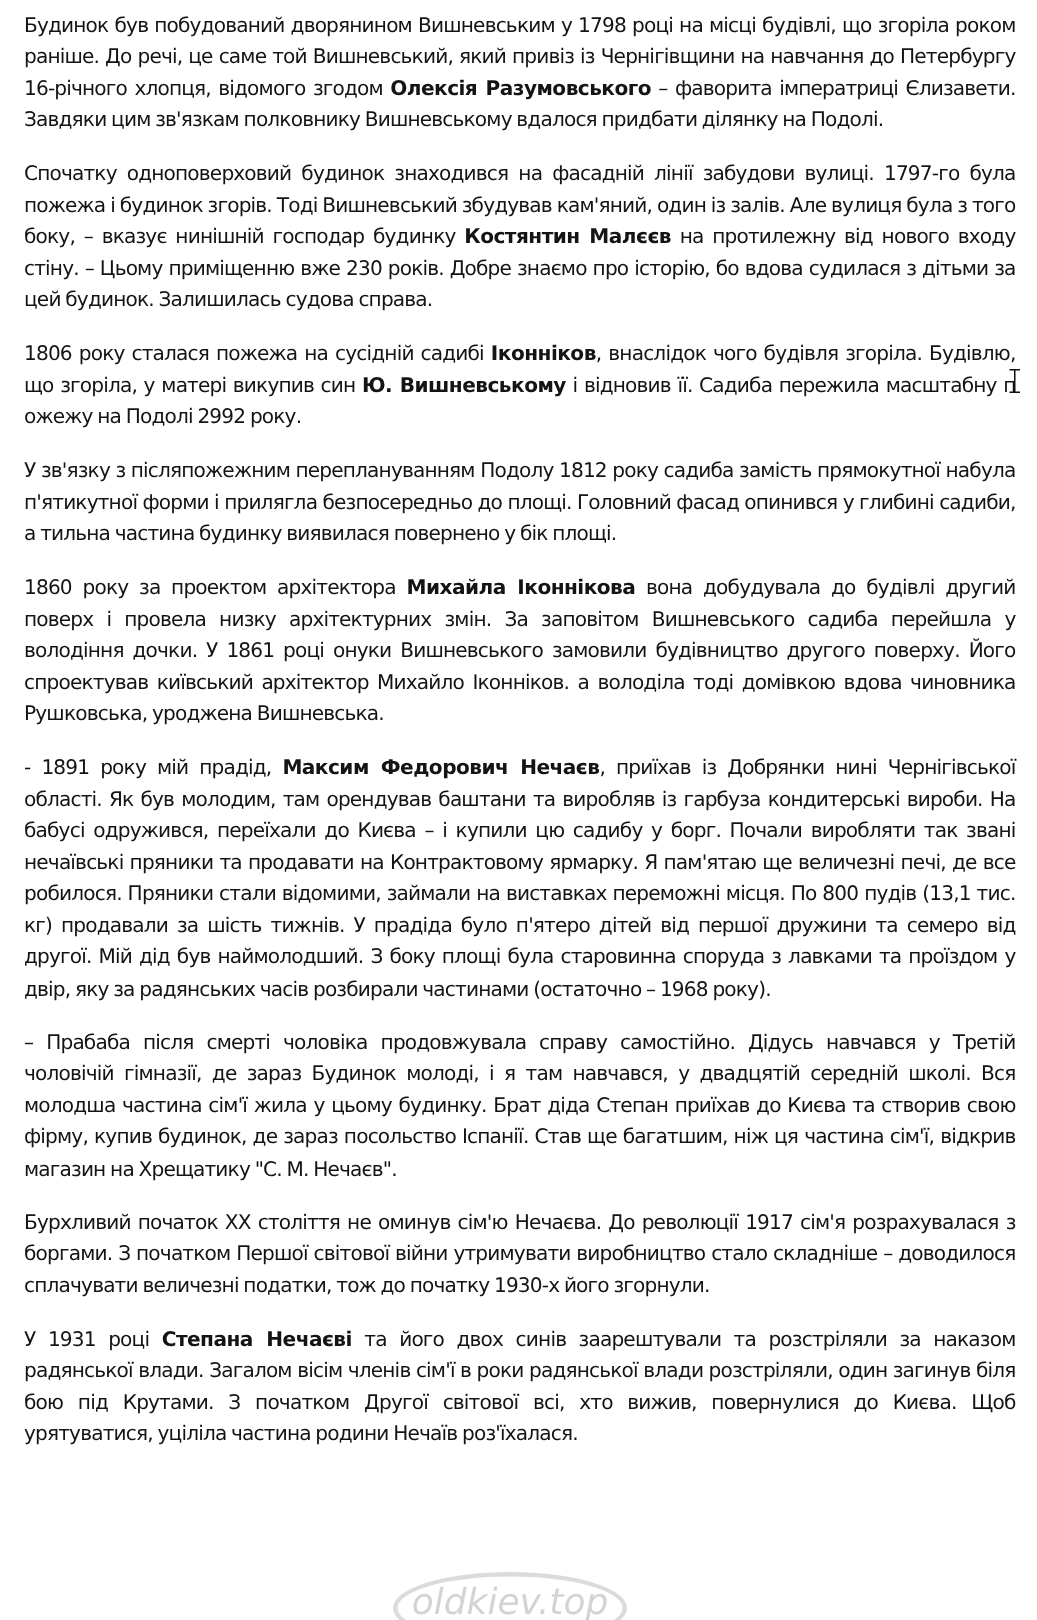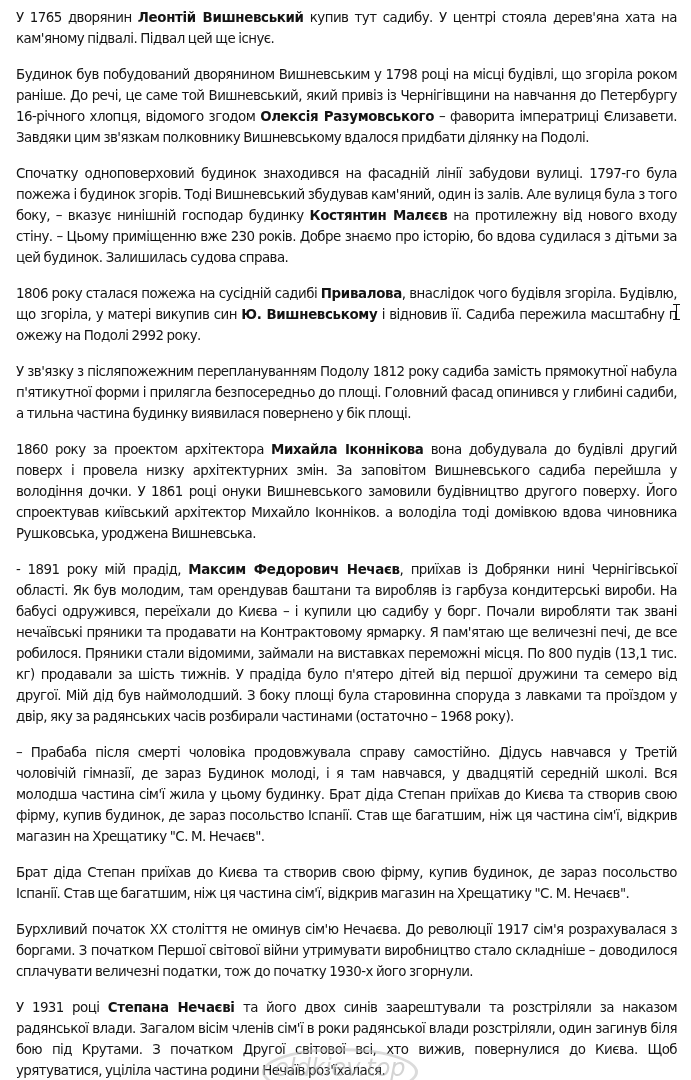--- a/index.html
+++ b/index.html
@@ -75,26 +75,24 @@
       text-align: center;
       line-height: 34px;
       letter-spacing: 0px;
       pointer-events: none;
     }
   </style>
 </head>
 <body>
 
 <div class="doc" id="doc">
-    <p><span>У 1765 дворянин </span><b>Леонтій Вишневський</b><span> купив тут садибу. У центрі стояла дерев'яна хата на кам'яному підвалі. Підвал цей ще існує.</span></p>
     <p><span>Будинок був побудований дворянином Вишневським у 1798 році на місці будівлі, що згоріла роком раніше. До речі, це саме той Вишневський, який привіз із Чернігівщини на навчання до Петербургу 16-річного хлопця, відомого згодом </span><b>Олексія Разумовського</b><span> – фаворита імператриці Єлизавети. Завдяки цим зв'язкам полковнику Вишневському вдалося придбати ділянку на Подолі.</span></p>
     <p><span>Спочатку одноповерховий будинок знаходився на фасадній лінії забудови вулиці. 1797-го була пожежа і будинок згорів. Тоді Вишневський збудував кам'яний, один із залів. Але вулиця була з того боку, – вказує нинішній господар будинку </span><b>Костянтин Малєєв</b><span> на протилежну від нового входу стіну. – Цьому приміщенню вже 230 років. Добре знаємо про історію, бо вдова судилася з дітьми за цей будинок. Залишилась судова справа.</span></p>
-    <p><span>1806 року сталася пожежа на сусідній садибі </span><b>Привалова</b><span>, внаслідок чого будівля згоріла. Будівлю, що згоріла, у матері викупив син </span><b>Ю. Вишневському</b><span> і відновив її. Садиба пережила масштабну п</span><span class="cursor"></span><span>ожежу на Подолі 2992 року.</span></p>
+    <p><span>1806 року сталася пожежа на сусідній садибі </span><b>Іконніков</b><span>, внаслідок чого будівля згоріла. Будівлю, що згоріла, у матері викупив син </span><b>Ю. Вишневському</b><span> і відновив її. Садиба пережила масштабну п</span><span class="cursor"></span><span>ожежу на Подолі 2992 року.</span></p>
     <p><span>У зв'язку з післяпожежним переплануванням Подолу 1812 року садиба замість прямокутної набула п'ятикутної форми і прилягла безпосередньо до площі. Головний фасад опинився у глибині садиби, а тильна частина будинку виявилася повернено у бік площі.</span></p>
     <p><span>1860 року за проектом архітектора </span><b>Михайла Іконнікова</b><span> вона добудувала до будівлі другий поверх і провела низку архітектурних змін. За заповітом Вишневського садиба перейшла у володіння дочки. У 1861 році онуки Вишневського замовили будівництво другого поверху. Його спроектував київський архітектор Михайло Іконніков. а володіла тоді домівкою вдова чиновника Рушковська, уроджена Вишневська.</span></p>
     <p><span>- 1891 року мій прадід, </span><b>Максим Федорович Нечаєв</b><span>, приїхав із Добрянки нині Чернігівської області. Як був молодим, там орендував баштани та виробляв із гарбуза кондитерські вироби. На бабусі одружився, переїхали до Києва – і купили цю садибу у борг. Почали виробляти так звані нечаївські пряники та продавати на Контрактовому ярмарку. Я пам'ятаю ще величезні печі, де все робилося. Пряники стали відомими, займали на виставках переможні місця. По 800 пудів (13,1 тис. кг) продавали за шість тижнів. У прадіда було п'ятеро дітей від першої дружини та семеро від другої. Мій дід був наймолодший. З боку площі була старовинна споруда з лавками та проїздом у двір, яку за радянських часів розбирали частинами (остаточно – 1968 року).</span></p>
     <p><span>– Прабаба після смерті чоловіка продовжувала справу самостійно. Дідусь навчався у Третій чоловічій гімназії, де зараз Будинок молоді, і я там навчався, у двадцятій середній школі. Вся молодша частина сім'ї жила у цьому будинку. Брат діда Степан приїхав до Києва та створив свою фірму, купив будинок, де зараз посольство Іспанії. Став ще багатшим, ніж ця частина сім'ї, відкрив магазин на Хрещатику "С. М. Нечаєв".</span></p>
-    <p><span>Брат діда Степан приїхав до Києва та створив свою фірму, купив будинок, де зараз посольство Іспанії. Став ще багатшим, ніж ця частина сім'ї, відкрив магазин на Хрещатику "С. М. Нечаєв".</span></p>
     <p><span>Бурхливий початок XX століття не оминув сім'ю Нечаєва. До революції 1917 сім'я розрахувалася з боргами. З початком Першої світової війни утримувати виробництво стало складніше – доводилося сплачувати величезні податки, тож до початку 1930-х його згорнули.</span></p>
     <p><span>У 1931 році </span><b>Степана Нечаєві</b><span> та його двох синів заарештували та розстріляли за наказом радянської влади. Загалом вісім членів сім'ї в роки радянської влади розстріляли, один загинув біля бою під Крутами. З початком Другої світової всі, хто вижив, повернулися до Києва. Щоб урятуватися, уціліла частина родини Нечаїв роз'їхалася.</span></p>
   </div>
 
 <div class="watermark">oldkiev.top</div>
 
 </body></html>

